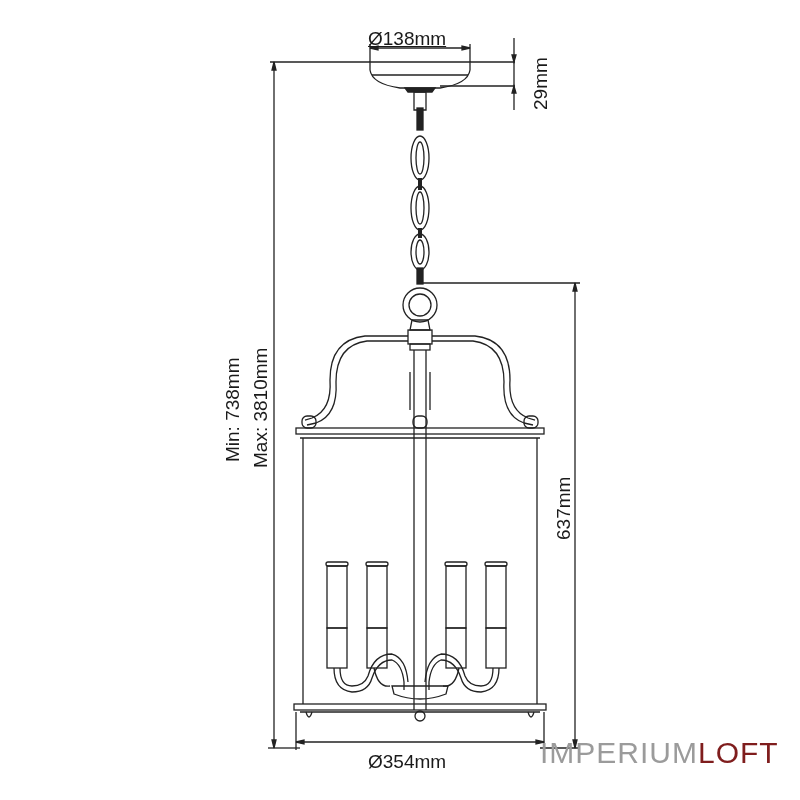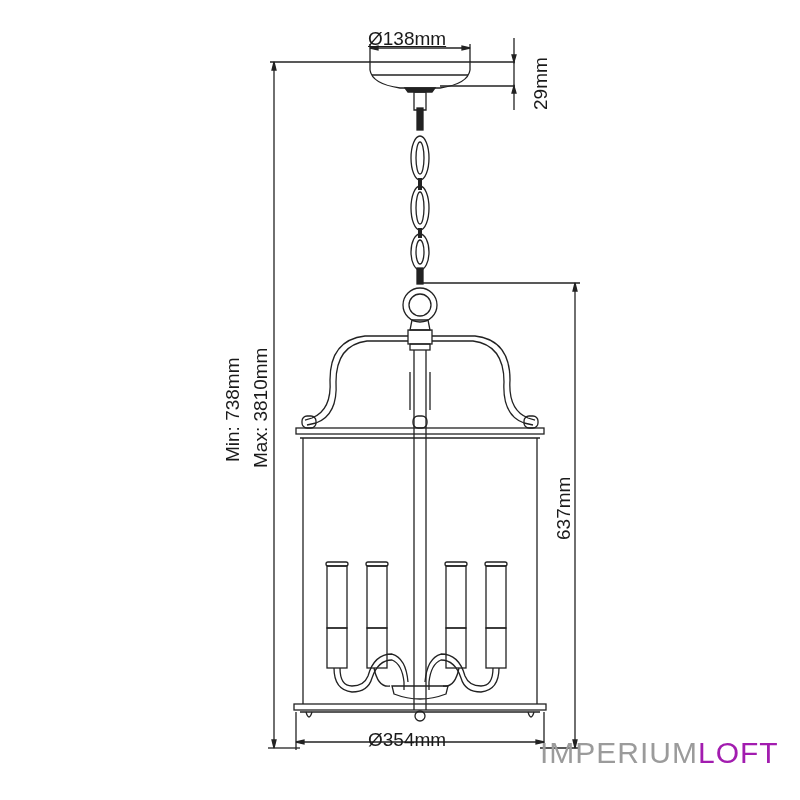--- a/index.html
+++ b/index.html
@@ -2,21 +2,21 @@
 <html><head>
   <meta charset="utf-8">
   <style>
     html, body { margin: 0; padding: 0; background: #ffffff; }
     body { width: 800px; height: 800px; position: relative; overflow: hidden; font-family: "Liberation Sans", sans-serif; }
     svg.drawing { position: absolute; left: 0; top: 0; }
     .dim-label { position: absolute; font-family: "Liberation Sans", sans-serif; color: #1a1a1a; font-size: 19px; white-space: nowrap; }
     .vert { transform-origin: left top; transform: rotate(-90deg); }
     .logo { position: absolute; left: 540px; top: 736px; font-family: "Liberation Sans", sans-serif; font-size: 30px; letter-spacing: 1px; font-weight: normal; }
     .logo .a { color: #9b9b9b; margin-top: 20px; }
-    .logo .b { color: #a21caf; }
+    .logo .b { color: #7f1d1d; }
   </style>
 </head>
 <body>
 
 <svg class="drawing" width="800" height="800" viewBox="0 0 800 800" fill="none" stroke="#222" stroke-width="1.3">
 
   <g>
     <line x1="370" y1="48" x2="470" y2="48"></line>
     <line x1="370" y1="44" x2="370" y2="62"></line>
     <line x1="470" y1="44" x2="470" y2="62"></line>
@@ -151,17 +151,17 @@
     <polygon points="296,742 304,740 304,744" fill="#222"></polygon>
     <polygon points="544,742 536,740 536,744" fill="#222"></polygon>
   </g>
 </svg>
 
 <div class="dim-label" style="left:368px; top:28px;text-decoration:underline;">Ø138mm</div>
 <div class="dim-label vert" style="left:530px; top:110px;">29mm</div>
 <div class="dim-label vert" style="left:222px; top:462px;">Min: 738mm</div>
 <div class="dim-label vert" style="left:250px; top:468px;">Max: 3810mm</div>
 <div class="dim-label vert" style="left:553px; top:540px;">637mm</div>
-<div class="dim-label" style="left:368px; top:729px;">Ø354mm</div>
+<div class="dim-label" style="left:368px; top:751px;">Ø354mm</div>
 
 <div class="logo">
   <span class="a">IMPERIUM</span><span class="b">LOFT</span>
 </div>
 
 </body></html>

